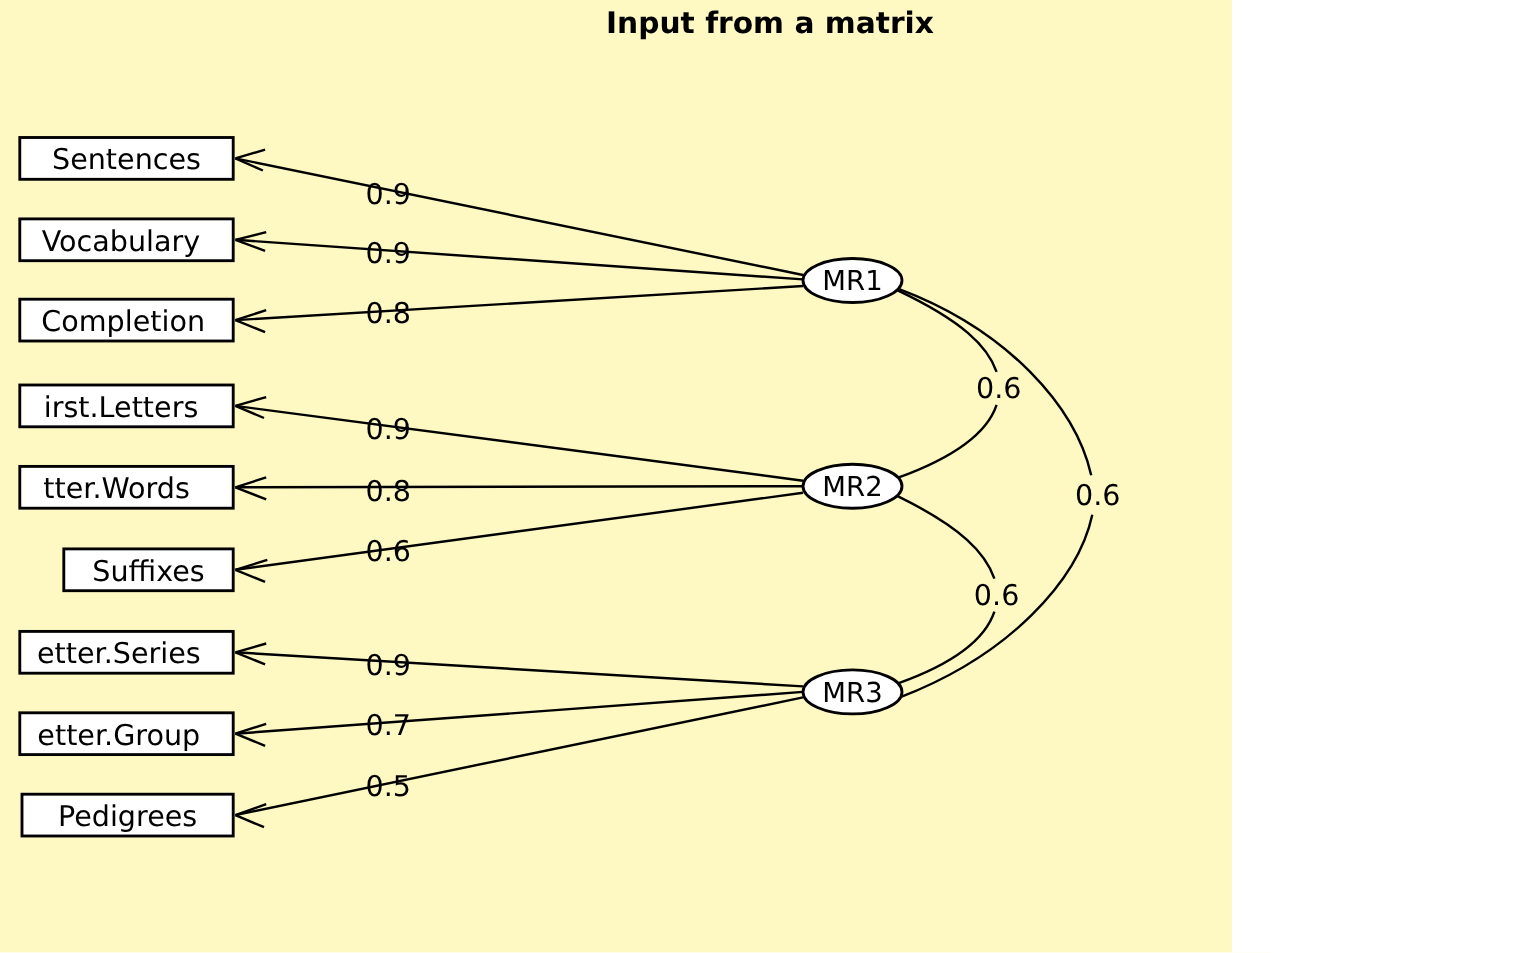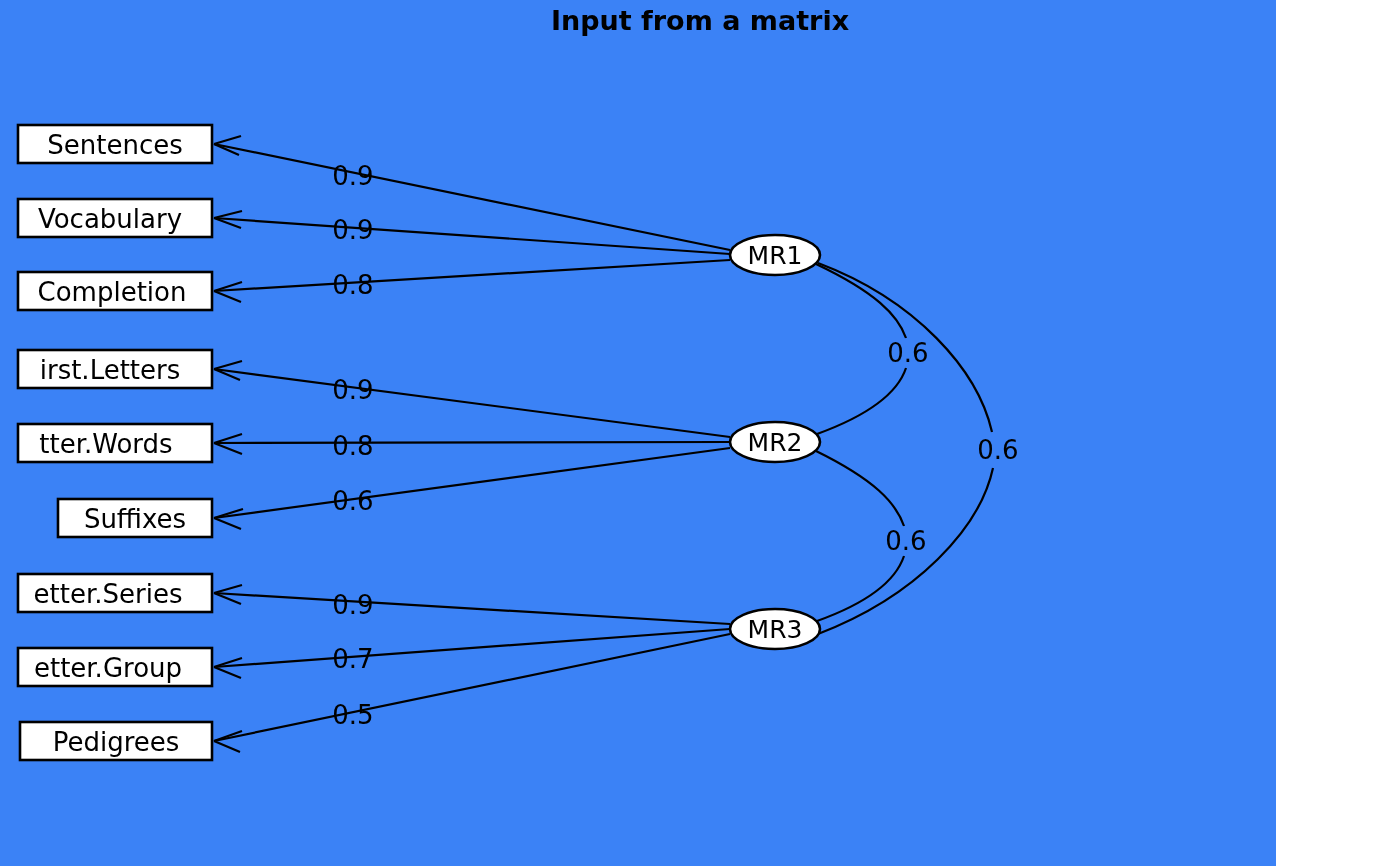--- a/index.html
+++ b/index.html
@@ -8,23 +8,23 @@
     background: #ffffff;
   }
   body {
     width: 1400px;
     height: 866px;
     font-family: "DejaVu Sans", sans-serif;
     overflow: hidden;
   }
   #canvas {
     position: relative;
-    width: 1276px;
+    width: 1120px;
     height: 866px;
-    background: #3b82f6;
+    background: #fef9c3;
   }
   #diagram {
     position: absolute;
     left: 0;
     top: 0;
     width: 1400px;
     height: 866px;
   }
   .title-text {
     font-family: "DejaVu Sans", sans-serif;

